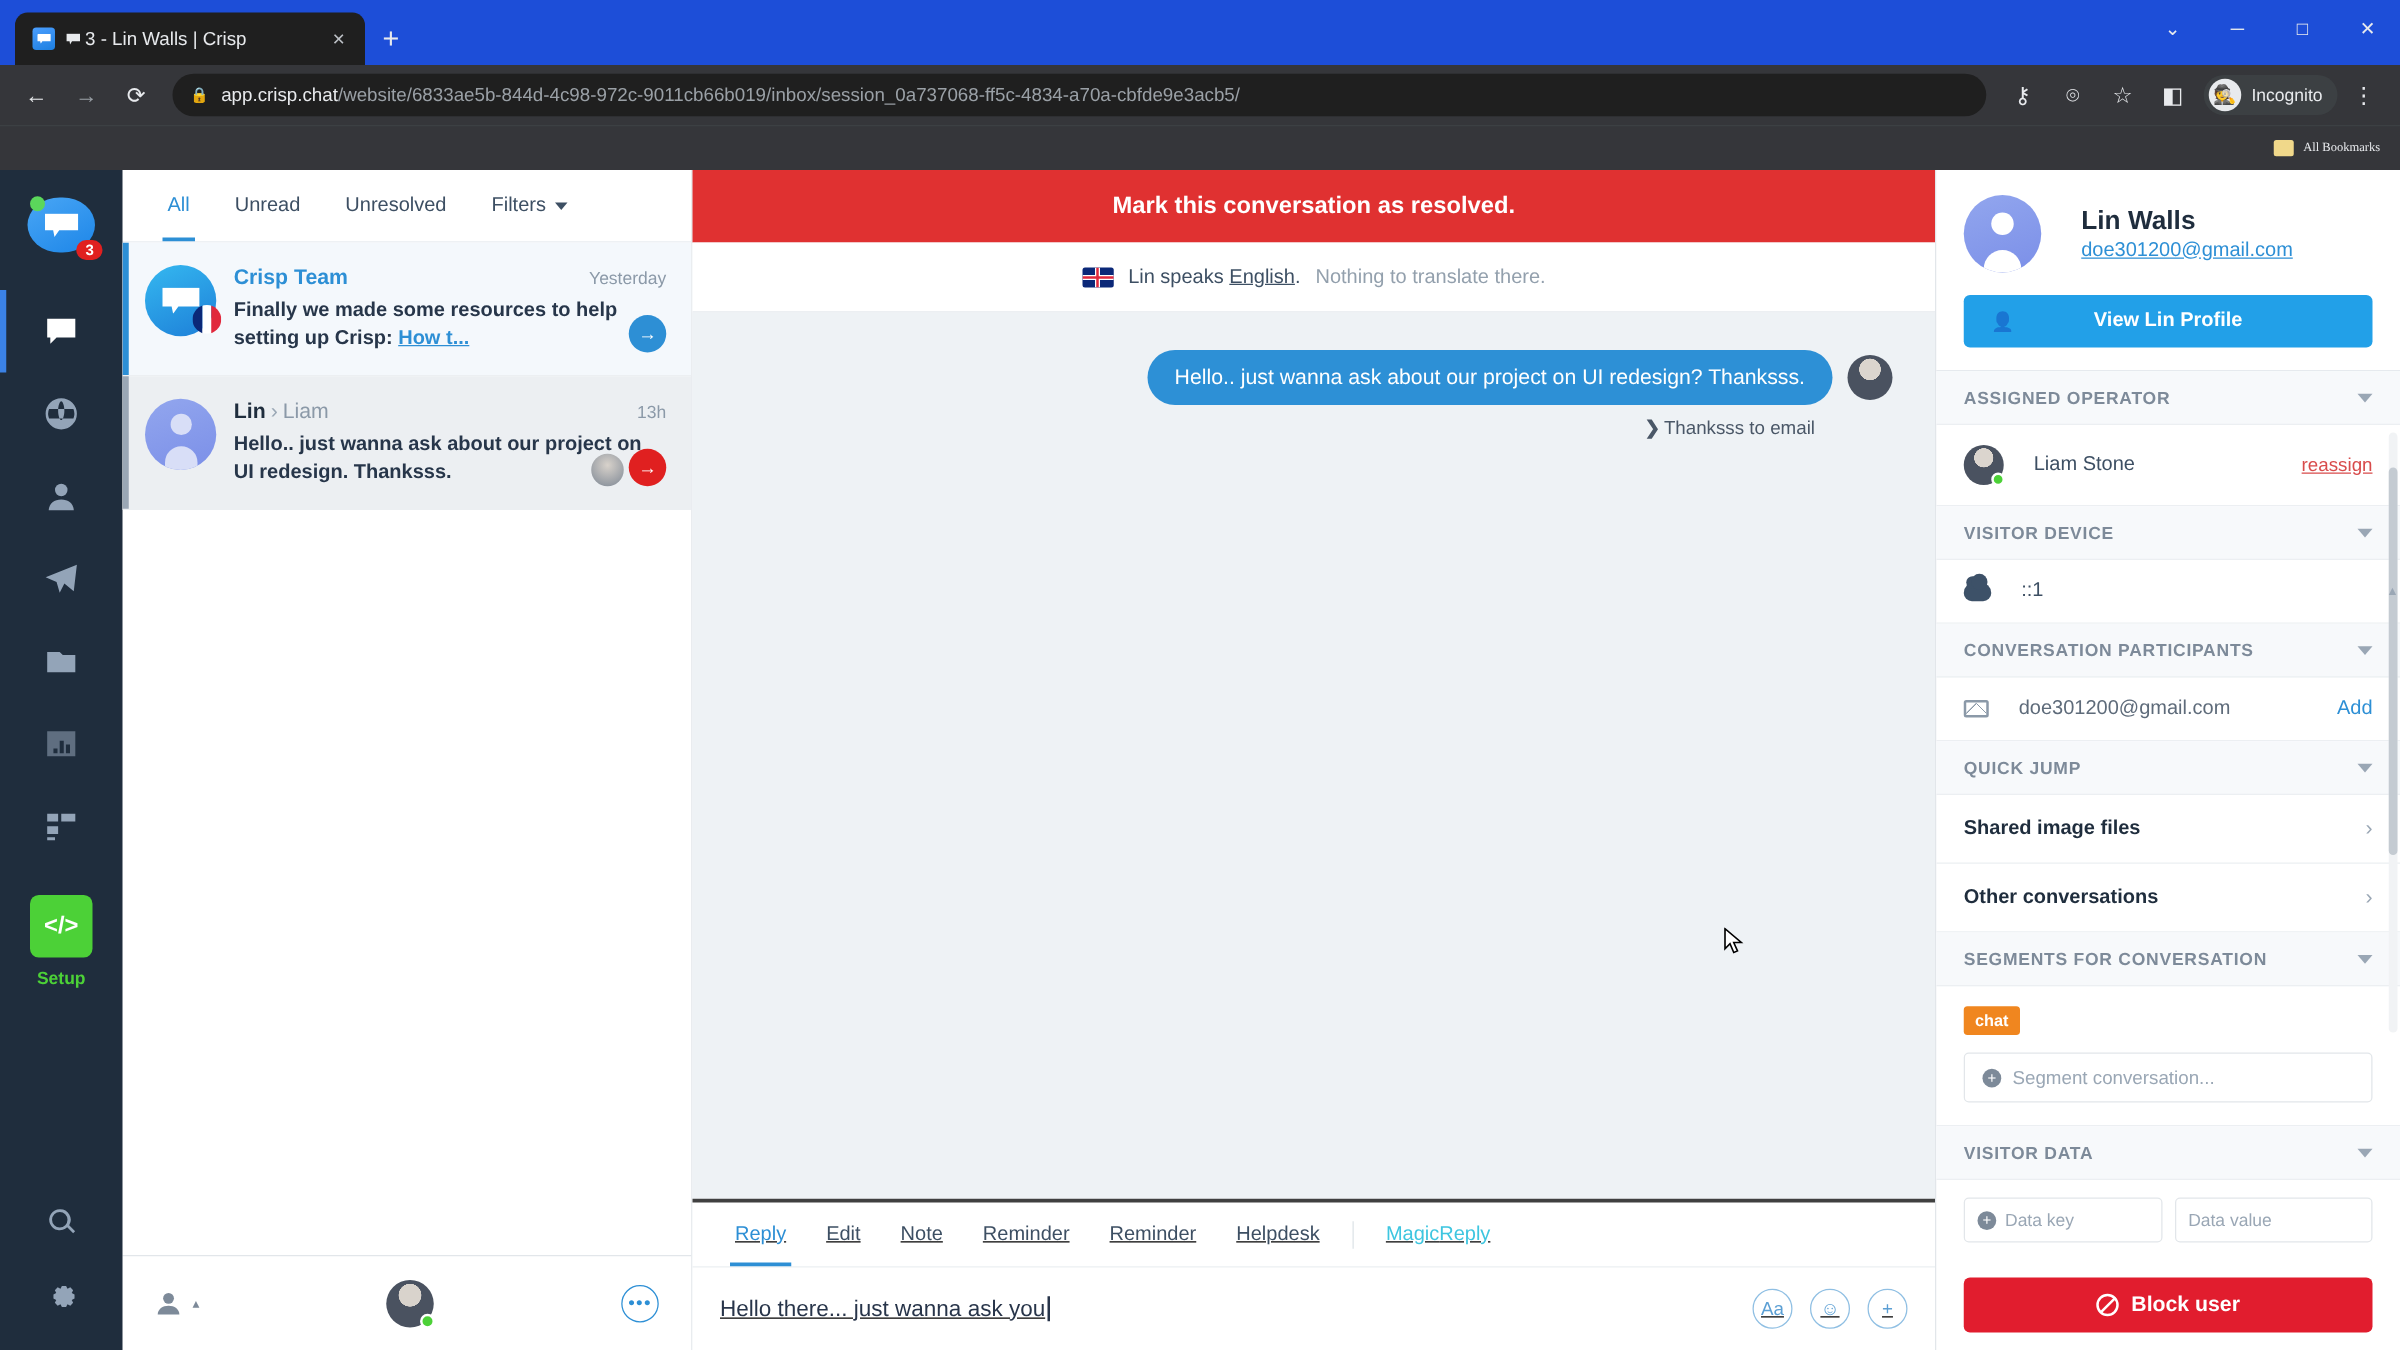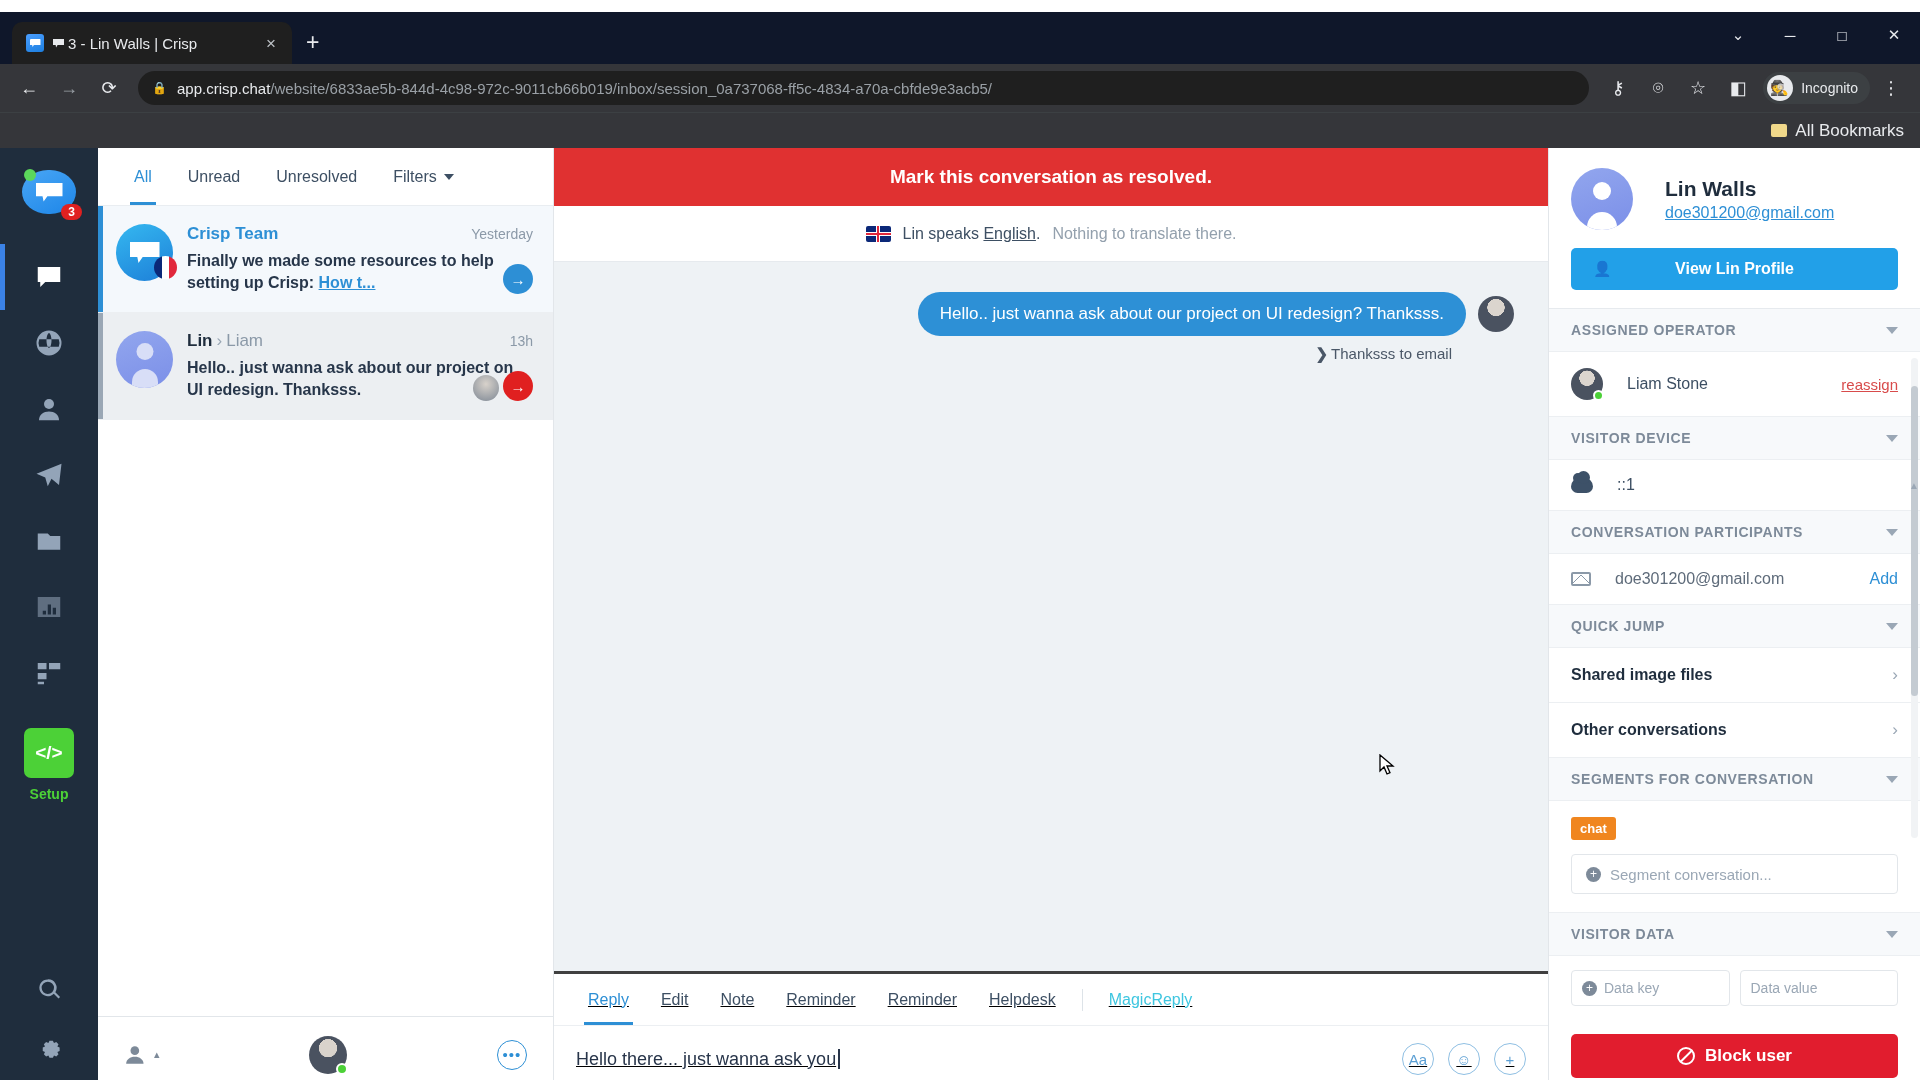--- a/index.html
+++ b/index.html
@@ -4,21 +4,21 @@
 <style>
   * { box-sizing: border-box; margin: 0; padding: 0; }
   html, body {
     width: 1920px; height: 1080px;
     font-family: "Liberation Sans", sans-serif;
     overflow: hidden; background: #fff;
   }
   .app { position: relative; width: 1920px; height: 1080px; }
 
   
-  .browser-top { background: #0f172a; height: 52px; position: relative; margin-top: 12px; }
+  .browser-top { background: #1d4ed8; height: 52px; position: relative; }
   .tabstrip { display: flex; align-items: flex-end; height: 52px; padding-left: 12px; }
   .tab {
     display: flex; align-items: center; gap: 9px;
     background: #1f1f1f; color: #e8eaed;
     height: 42px; min-width: 280px; max-width: 300px;
     border-radius: 10px 10px 0 0; padding: 0 12px 0 14px;
     font-size: 15px; position: relative;
   }
   .tab-favicon {
     width: 18px; height: 18px; border-radius: 3px;
@@ -57,21 +57,21 @@
   .incognito-pill {
     display: flex; align-items: center; gap: 8px; background: #3c4043;
     border-radius: 18px; height: 32px; padding: 0 12px 0 4px; color: #e8eaed; font-size: 14px;
     margin-left: 4px; cursor: pointer;
   }
   .incog-face { width: 26px; height: 26px; border-radius: 50%; background: #e8eaed; color:#202124;
     display:flex; align-items:center; justify-content:center; font-size:15px;}
   .bookmarks { background: #35363a; height: 36px; display: flex; align-items: center;
     justify-content: flex-end; padding-right: 16px; gap: 8px; border-top: 1px solid #3c4043;}
   .bm-folder { width: 16px; height: 13px; background: #f0d88a; border-radius: 2px; }
-  .bookmarks span { color: #e8eaed; font-size: 17px; cursor: pointer; }
+  .bookmarks span { color: #e8eaed; font-size: 10px; cursor: pointer; font-family: Liberation Serif, serif; }
 
   
   .crisp { position: absolute; left: 0; top: 136px; width: 1920px; height: 944px; display: flex; background: #fff; }
 
   
   .rail { width: 98px; background: #1f2d3d; display: flex; flex-direction: column;
     align-items: center; padding-top: 22px; position: relative; flex: none;}
   .rail-logo { position: relative; width: 54px; height: 48px; margin-bottom: 26px;}
   .rail-logo .bubble { width: 54px; height: 44px; border-radius: 50%/52%;
     background: linear-gradient(150deg,#49a6f5,#1d86e8); display:flex; align-items:center; justify-content:center;}

